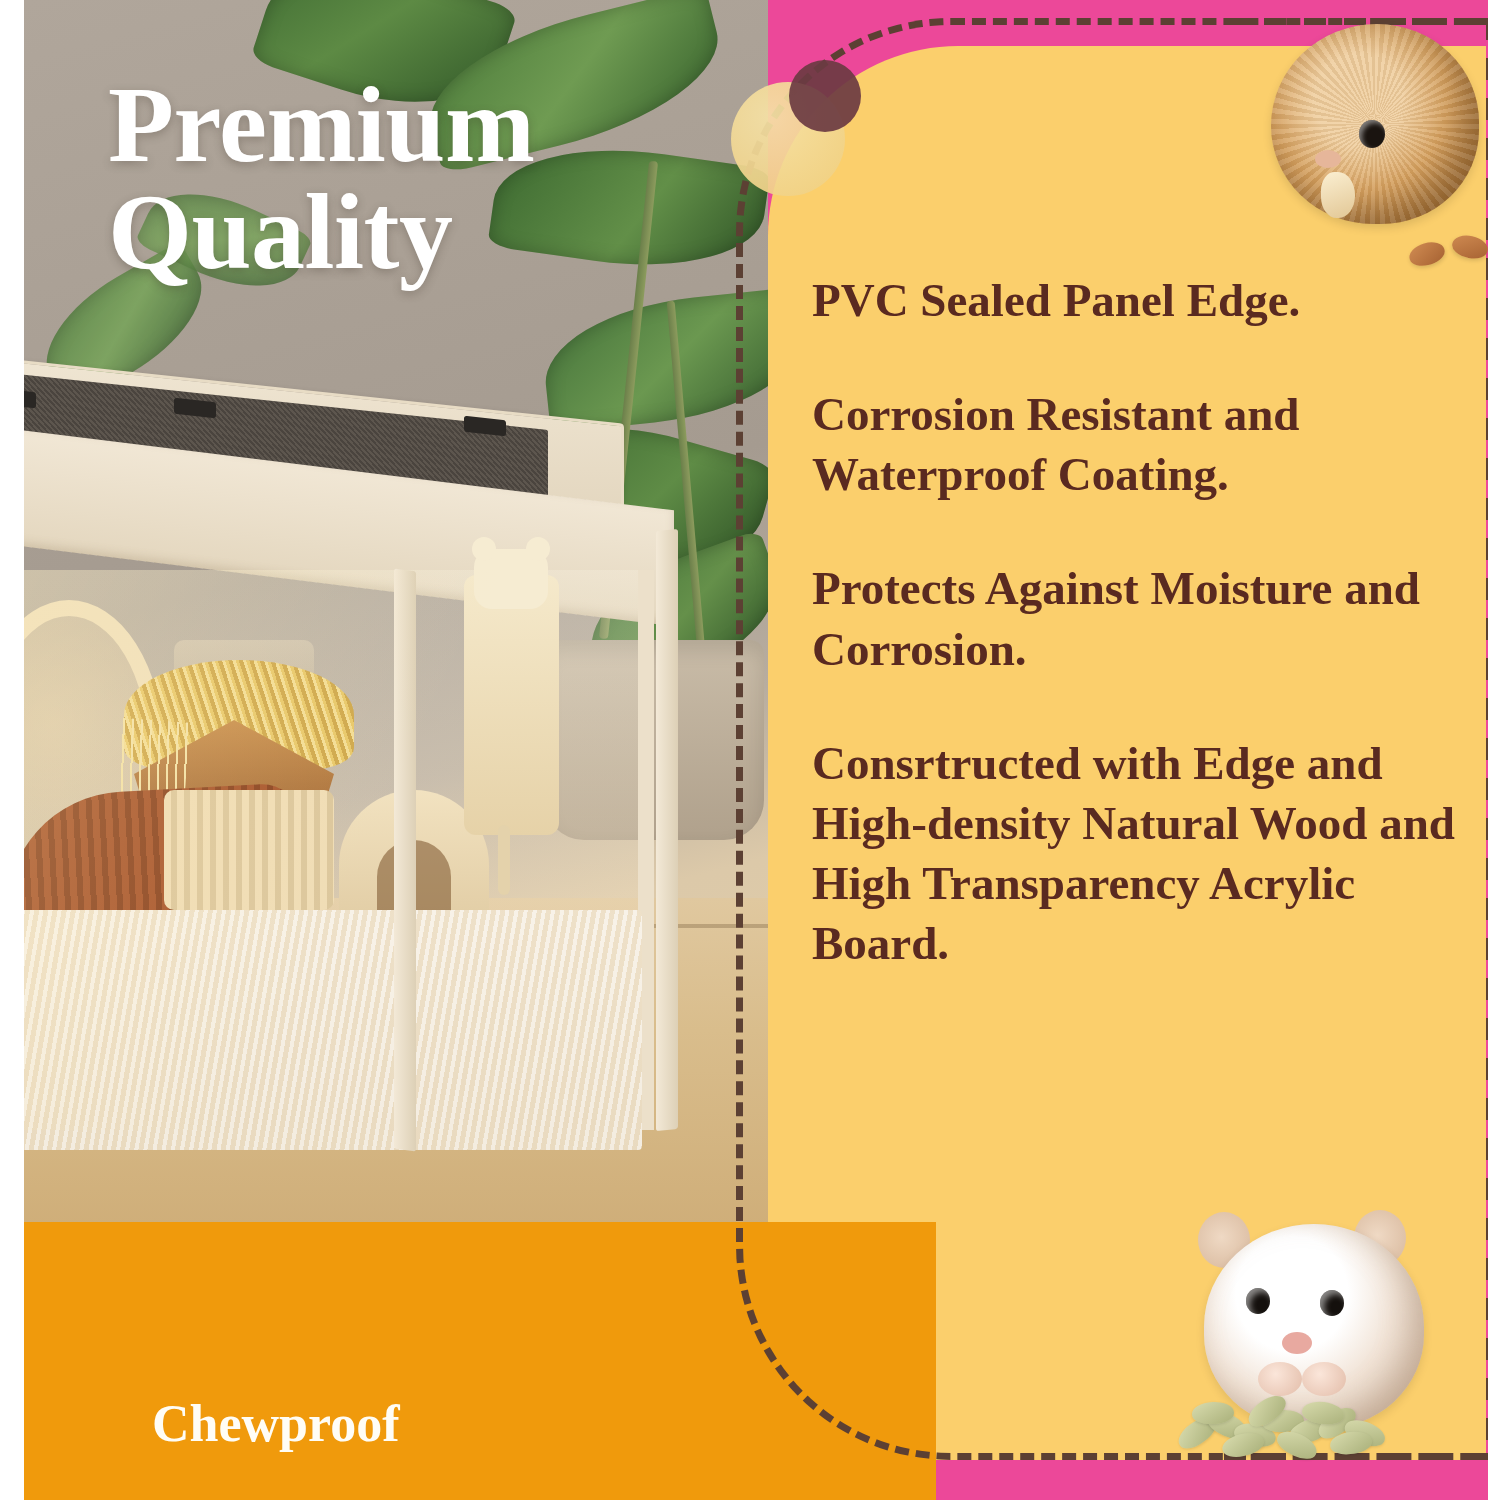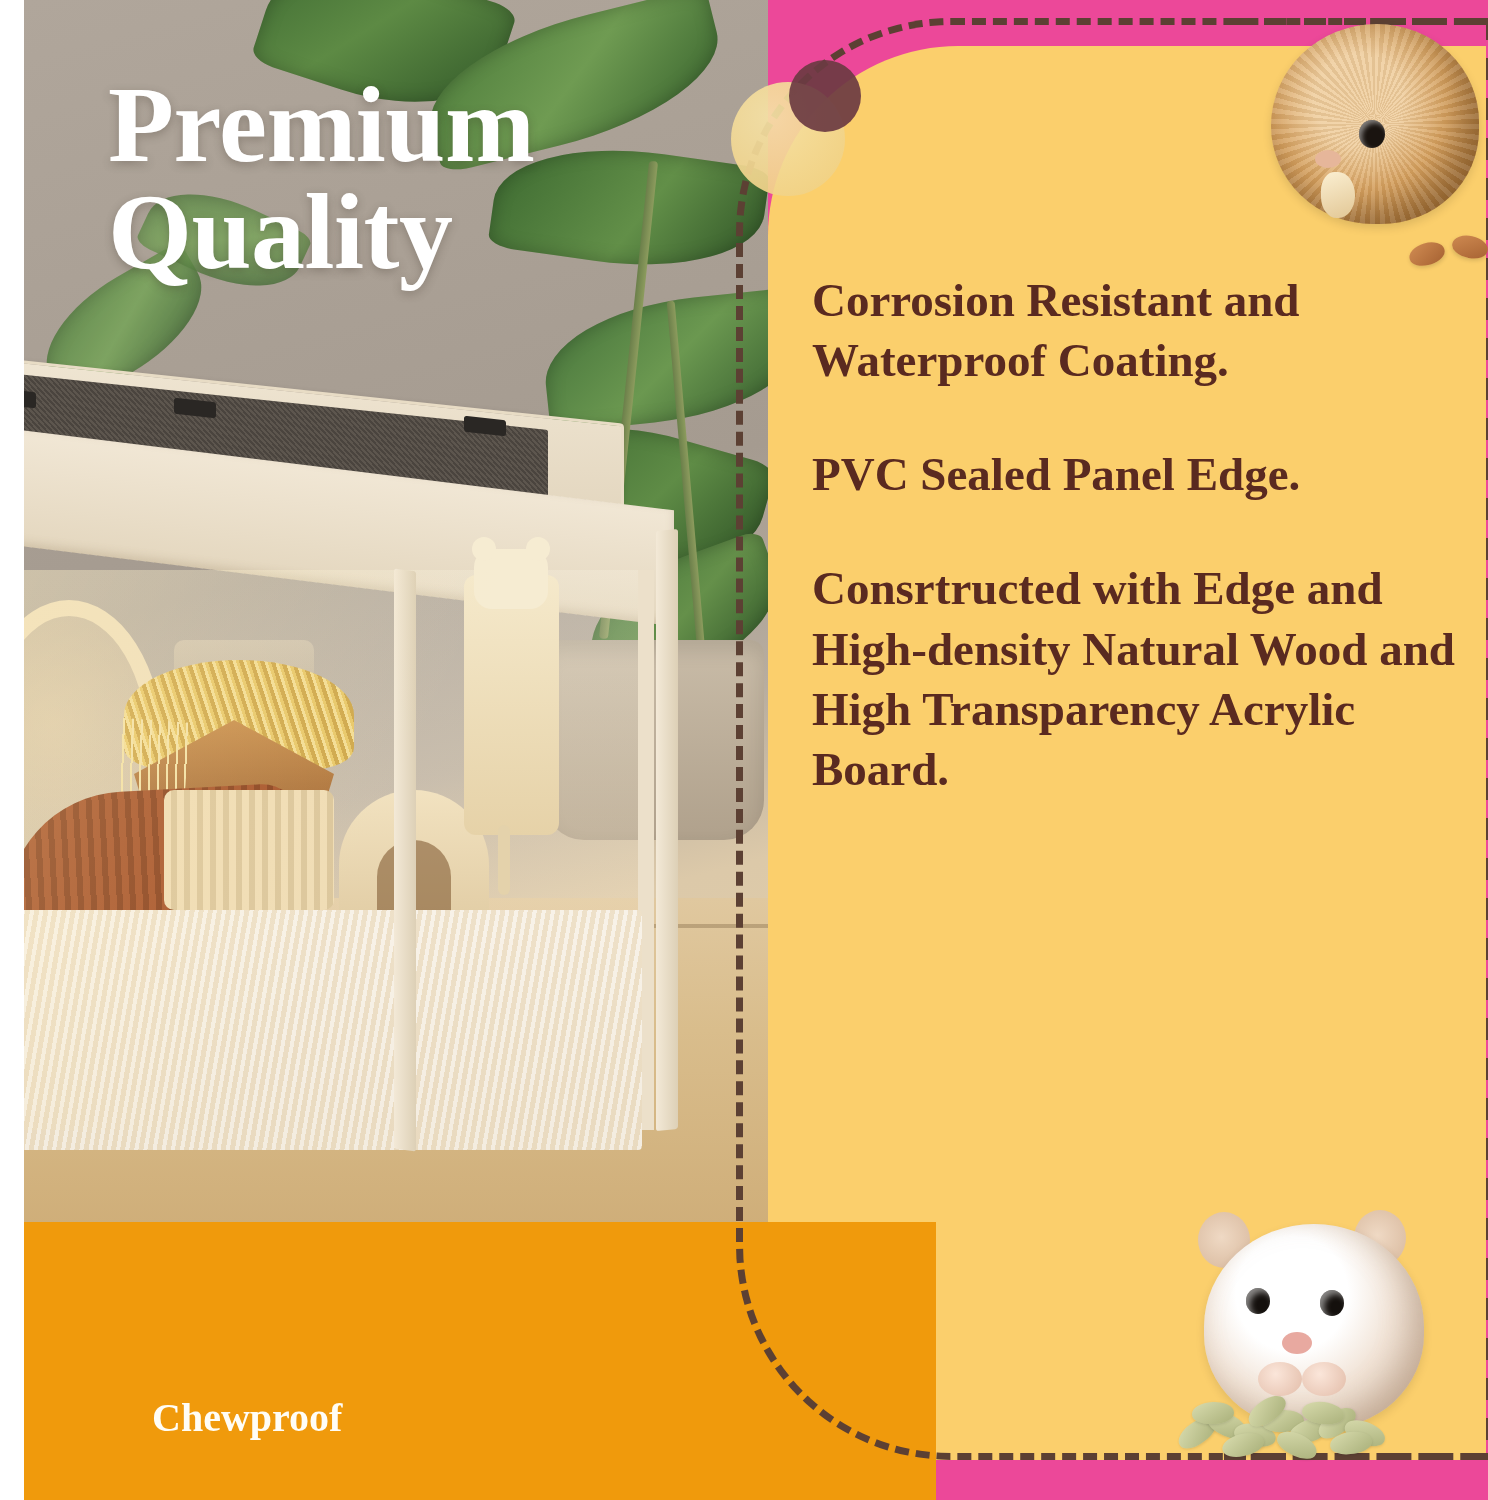--- a/index.html
+++ b/index.html
@@ -291,21 +291,21 @@
     border-radius:60px;
     color:#6B4420;
     font-size:46px;
     font-weight:700;
     line-height:1;
     white-space:nowrap;
   }
   .chewproof {
     position:absolute; left:128px; top:1398px;
     color:#FFFDF6;
-    font-size:40px;
+    font-size:52px;
     font-weight:700;
     line-height:1;
     white-space:nowrap;
   }
 
   
   .hamster-top {
     position:absolute; left:1233px; top:14px; width:235px; height:240px;
   }
   .hamster-top .body {
@@ -446,22 +446,23 @@
 
   <div class="circle-lg"></div>
   <div class="circle-sm"></div>
 
   <div class="headline">
     <span class="ln">Premium</span>
     <span class="ln">Quality</span>
   </div>
 
   <div class="features">
+    <div class="feature">PVC Sealed Panel Edge.</div>
     <div class="feature">Corrosion Resistant and Waterproof Coating.</div>
-    <div class="feature">PVC Sealed Panel Edge.</div>
+    <div class="feature">Protects Against Moisture and Corrosion.</div>
     <div class="feature">Consrtructed with Edge and High-density Natural Wood and High Transparency Acrylic Board.</div>
   </div>
 
   <div class="chewproof">Chewproof</div>
 
   <div class="hamster-top">
     <div class="body">
       <div class="fur"></div>
     </div>
     <div class="nose"></div>

